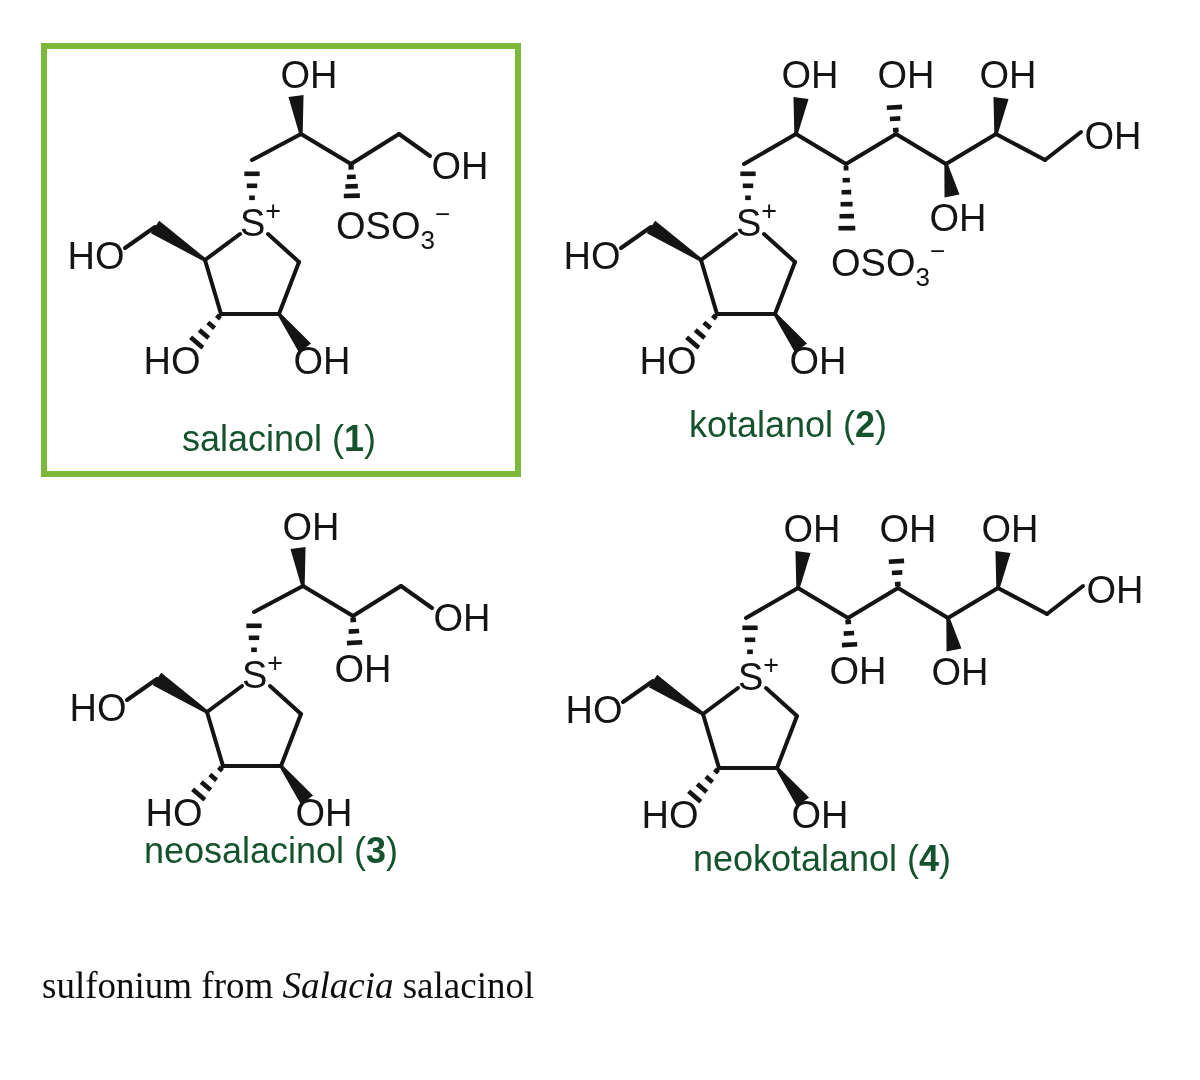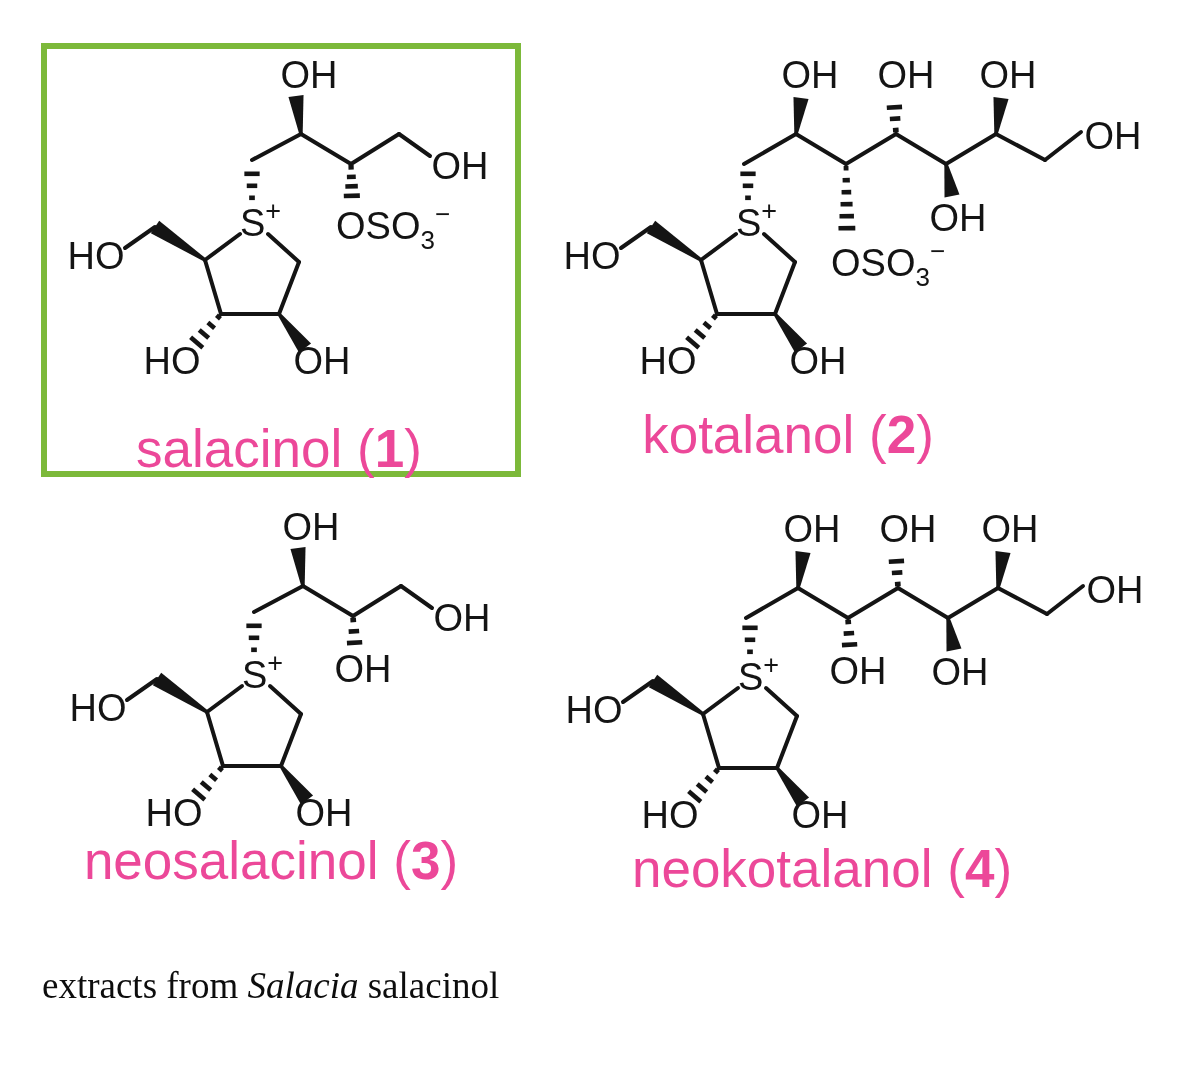--- a/index.html
+++ b/index.html
@@ -3,21 +3,21 @@
 <meta charset="utf-8">
 <style>
   html,body{margin:0;padding:0;background:#ffffff;}
   body{width:1200px;height:1080px;position:relative;font-family:"Liberation Sans",sans-serif;color:#121212;overflow:hidden;}
   #canvas{position:absolute;left:0;top:0;}
   .bond{stroke:#141414;stroke-width:4;stroke-linecap:round;fill:none;}
   .hash{stroke:#141414;stroke-width:4.6;stroke-linecap:butt;}
   .wedge{fill:#141414;stroke:none;}
   .atom{fill:#141414;font-family:"Liberation Sans",sans-serif;font-size:38px;}
   .highlight-box{position:absolute;left:41px;top:43px;width:480px;height:434px;border:6px solid #7cb93a;box-sizing:border-box;background:transparent;}
-  .struct-label{position:absolute;transform:translateX(-50%);font-size:53px;white-space:nowrap;color:#ec4899;}
+  .struct-label{position:absolute;transform:translateX(-50%);font-size:36px;white-space:nowrap;color:#14532d;}
   .struct-label .num{font-weight:bold;}
   .caption{position:absolute;left:42px;top:960px;width:1140px;font-family:"Liberation Serif",serif;font-size:37px;line-height:1.42;color:#0d0d0d;}
   .caption .cap-label{font-weight:bold;margin-right:14px;}
   .caption .cap-line{white-space:nowrap;}
 </style>
 </head>
 <body>
 
 <div class="highlight-box" style="border-color: rgb(124, 185, 58);"></div>
 
@@ -190,17 +190,17 @@
   <span>neosalacinol</span>
   <span><span>(</span><span class="num">3</span><span>)</span></span>
 </div>
 <div class="struct-label" style="left:822px;top:838px;">
   <span>neokotalanol</span>
   <span><span>(</span><span class="num">4</span><span>)</span></span>
 </div>
 
 <div class="caption">
   <div class="cap-line">
-    <span>extracts from</span>
+    <span>sulfonium from</span>
     <i>Salacia</i>
     <span>salacinol</span>
   </div>
 </div>
 
 </body></html>

